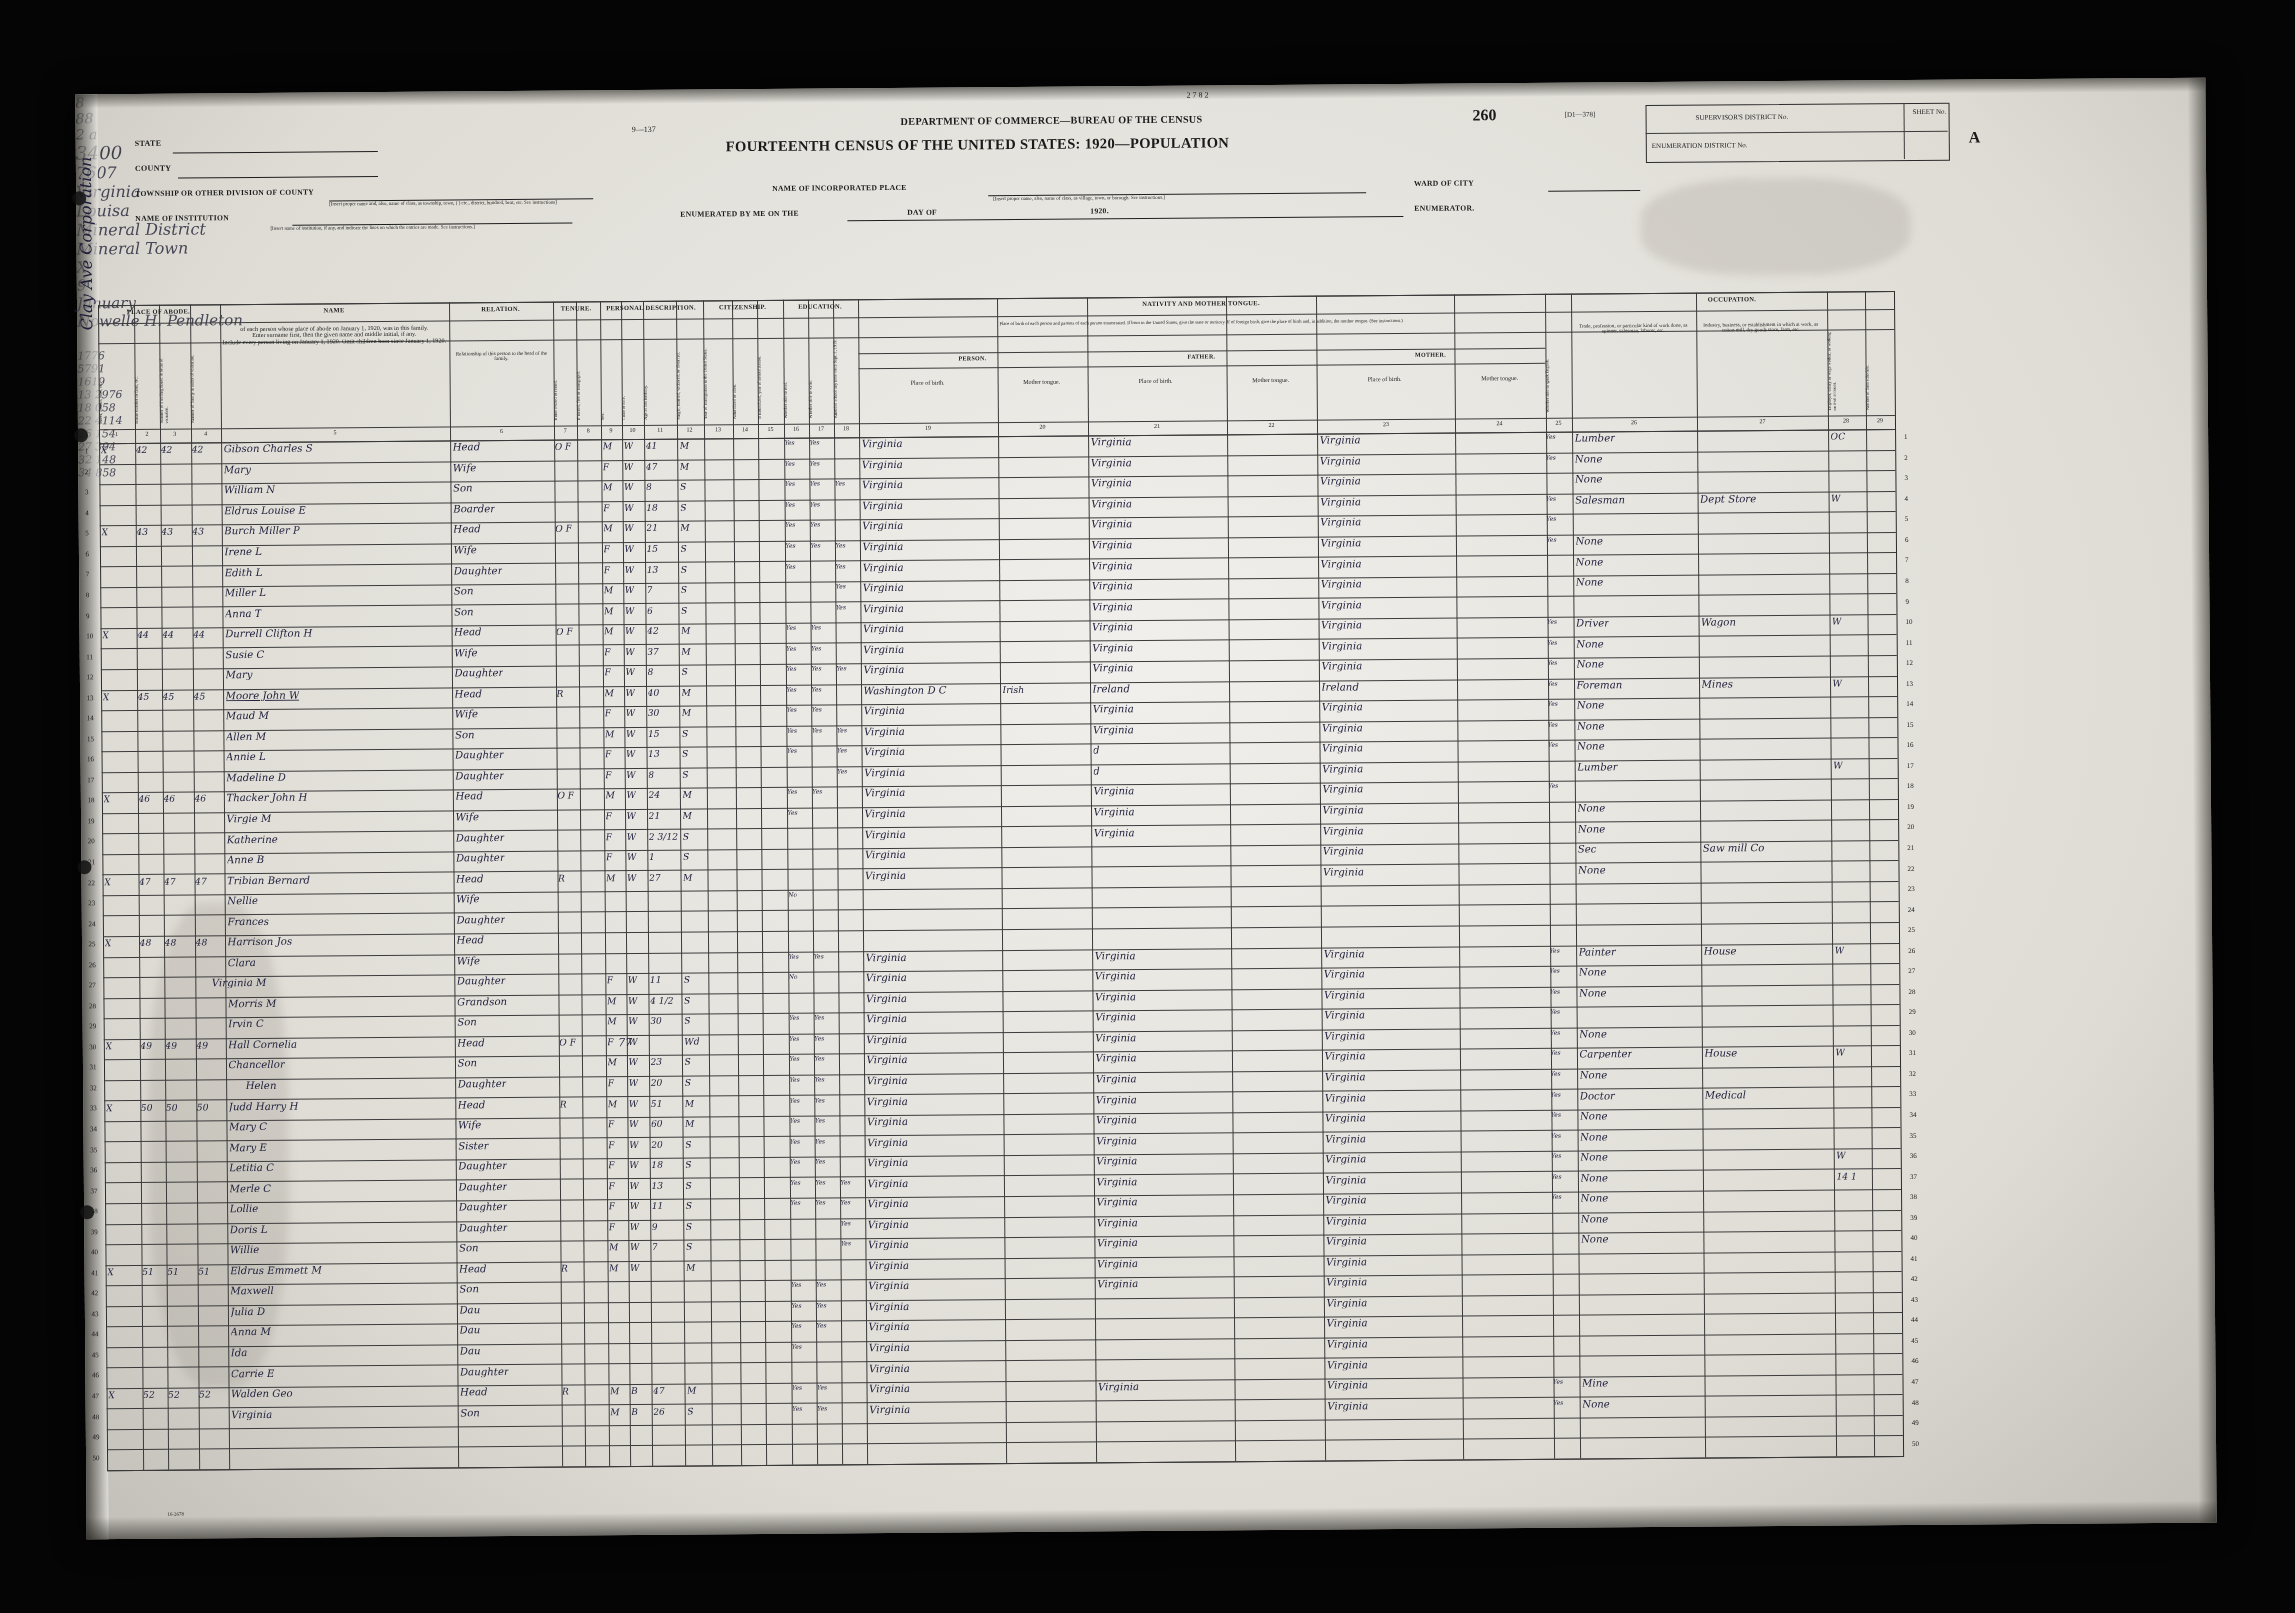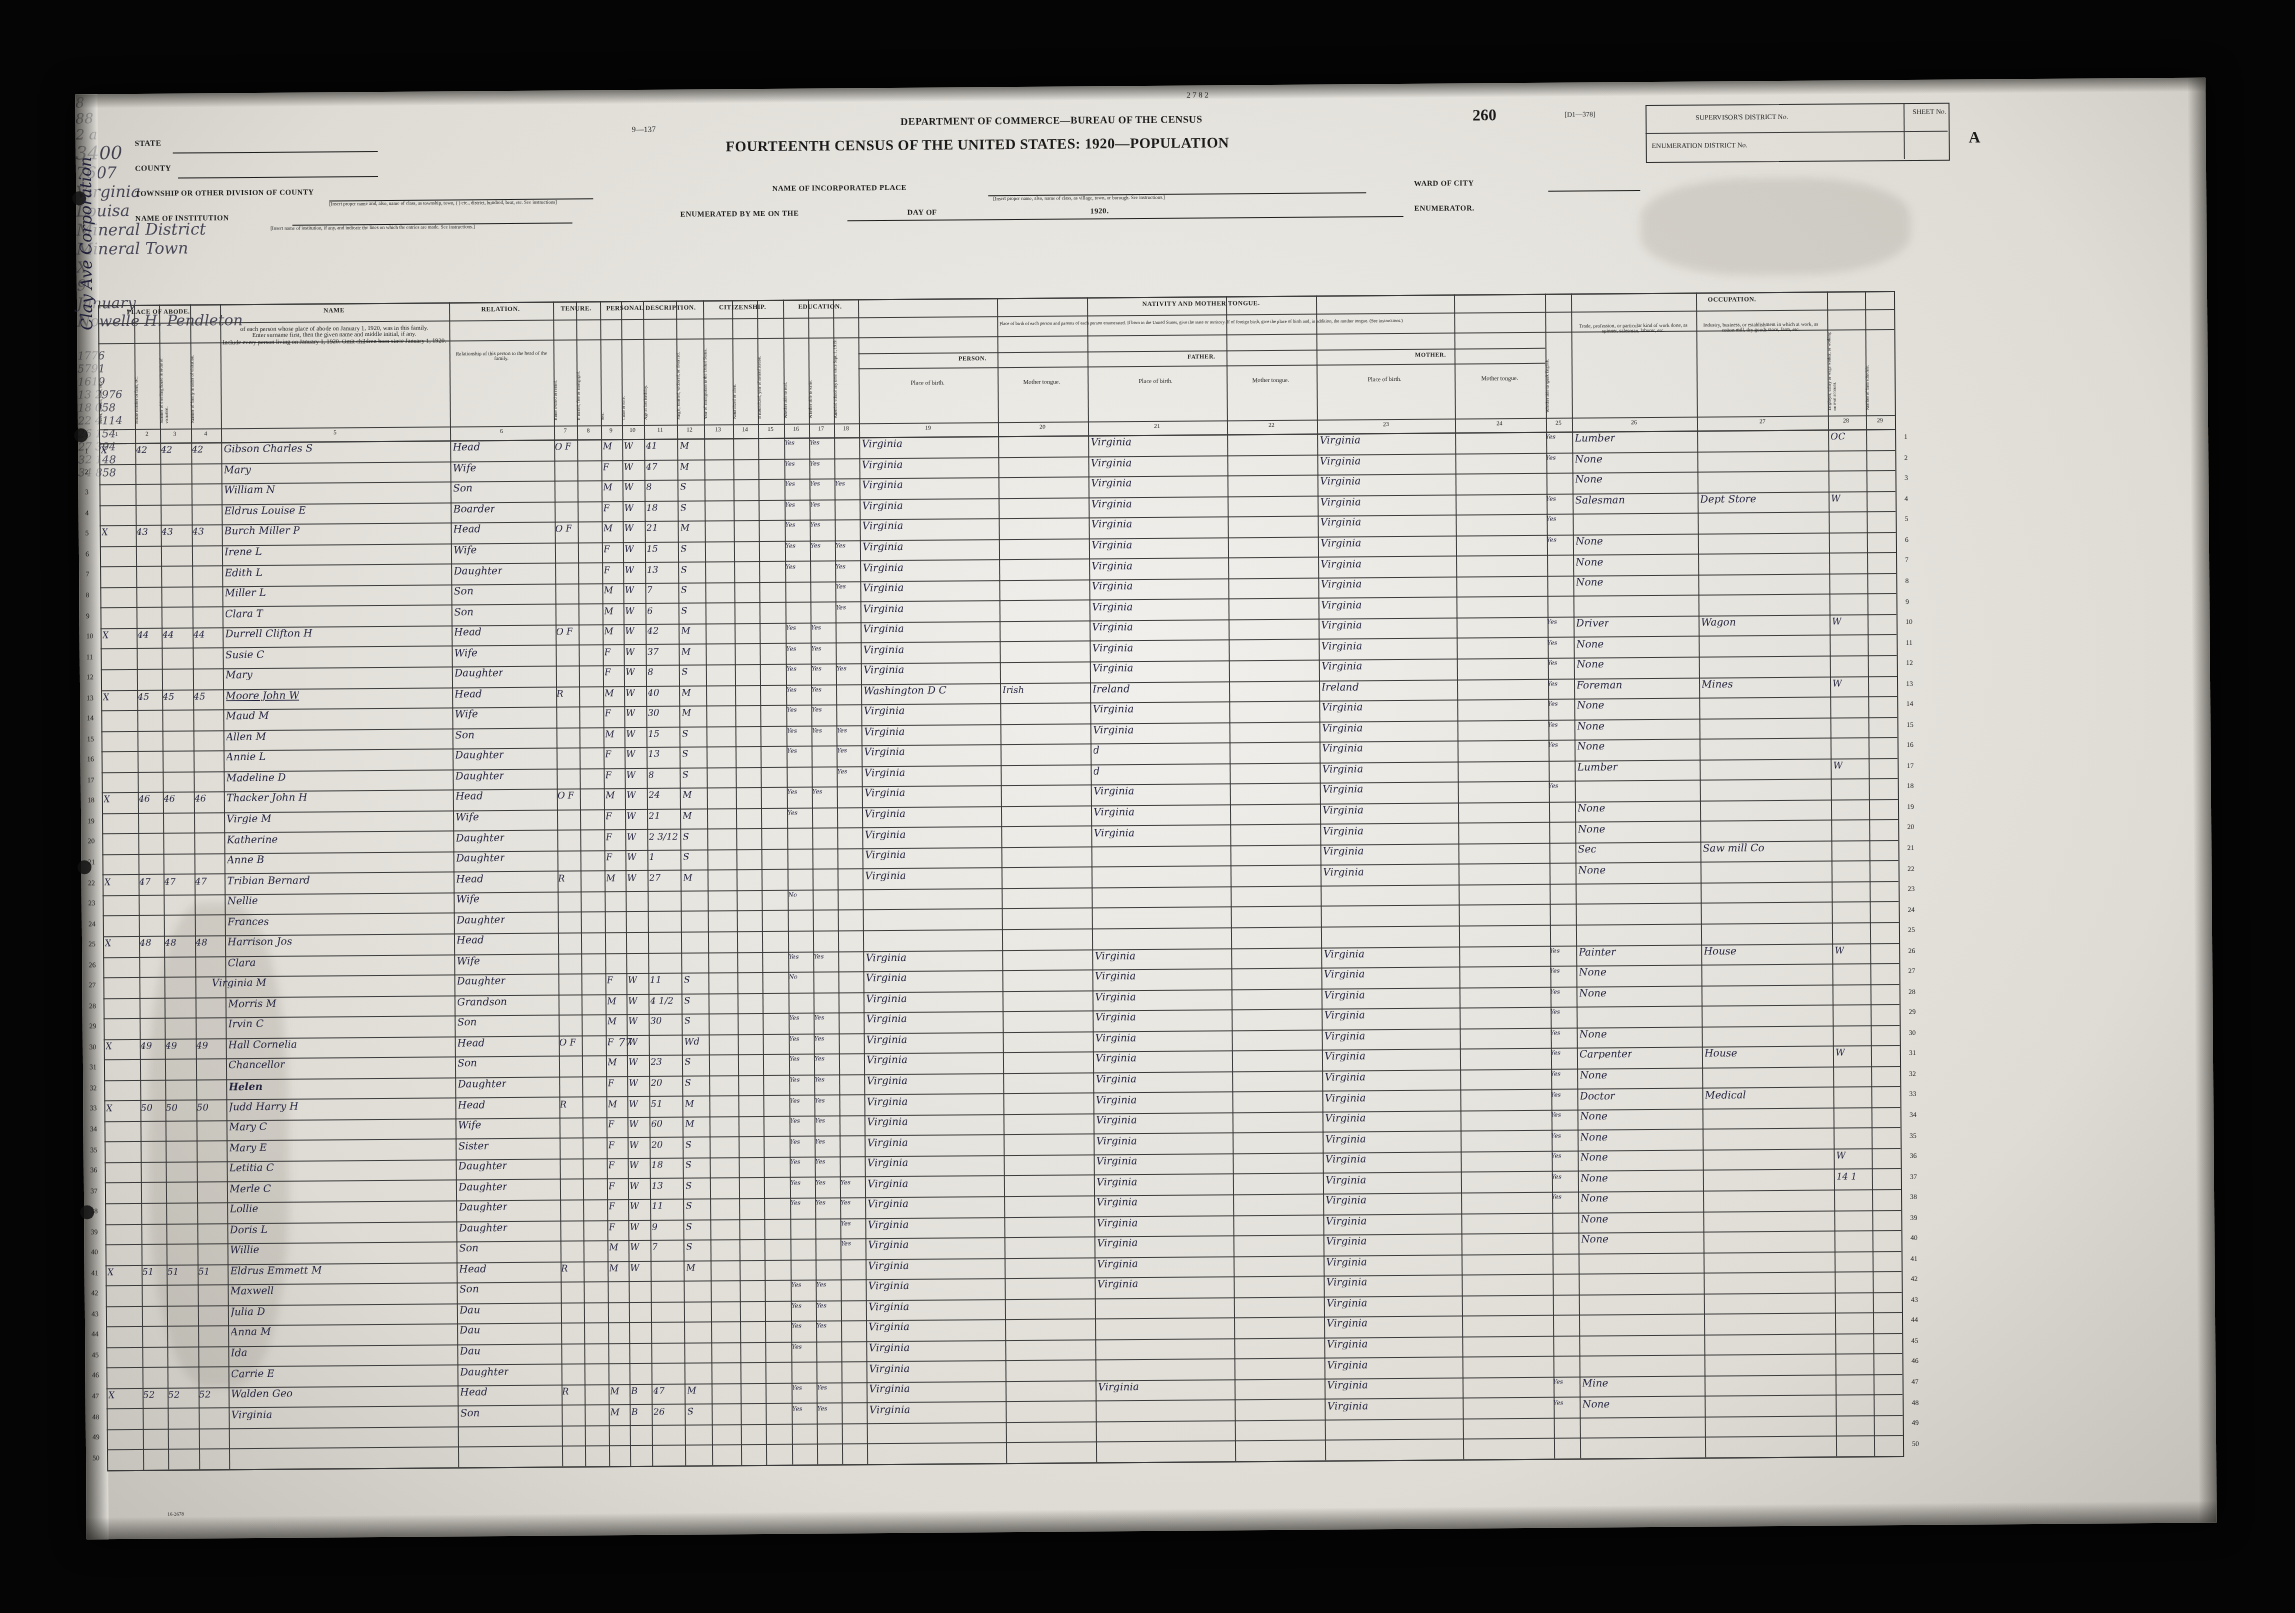--- a/index.html
+++ b/index.html
@@ -381,21 +381,21 @@
         <div class="cellhand" style="left:354px;top:283px;font-size:10.2px;max-width:102px;overflow:hidden;">Son</div>
         <div class="cellhand" style="left:504px;top:283px;font-size:9.2px;max-width:18.6px;overflow:hidden;">M</div>
         <div class="cellhand" style="left:525px;top:283px;font-size:9.2px;max-width:20px;overflow:hidden;">W</div>
         <div class="cellhand" style="left:547px;top:283px;font-size:9.2px;max-width:31px;overflow:hidden;">7</div>
         <div class="cellhand" style="left:581px;top:283px;font-size:9.2px;max-width:24px;overflow:hidden;">S</div>
         <div class="cellhand" style="left:736px;top:283px;font-size:6px;max-width:23px;overflow:hidden;">Yes</div>
         <div class="cellhand" style="left:763px;top:283px;font-size:10.2px;max-width:137px;overflow:hidden;">Virginia</div>
         <div class="cellhand" style="left:992px;top:283px;font-size:10.2px;max-width:137px;overflow:hidden;">Virginia</div>
         <div class="cellhand" style="left:1221px;top:283px;font-size:10.2px;max-width:137px;overflow:hidden;">Virginia</div>
         <div class="cellhand" style="left:1476px;top:283px;font-size:10.2px;max-width:123px;overflow:hidden;">None</div>
-        <div class="cellhand" style="left:125px;top:304px;font-size:10.2px;max-width:227px;overflow:hidden;">Clara T</div>
+        <div class="cellhand" style="left:125px;top:304px;font-size:10.2px;max-width:227px;overflow:hidden;">Anna T</div>
         <div class="cellhand" style="left:354px;top:304px;font-size:10.2px;max-width:102px;overflow:hidden;">Son</div>
         <div class="cellhand" style="left:504px;top:304px;font-size:9.2px;max-width:18.6px;overflow:hidden;">M</div>
         <div class="cellhand" style="left:525px;top:304px;font-size:9.2px;max-width:20px;overflow:hidden;">W</div>
         <div class="cellhand" style="left:547px;top:304px;font-size:9.2px;max-width:31px;overflow:hidden;">6</div>
         <div class="cellhand" style="left:581px;top:304px;font-size:9.2px;max-width:24px;overflow:hidden;">S</div>
         <div class="cellhand" style="left:736px;top:304px;font-size:6px;max-width:23px;overflow:hidden;">Yes</div>
         <div class="cellhand" style="left:763px;top:304px;font-size:10.2px;max-width:137px;overflow:hidden;">Virginia</div>
         <div class="cellhand" style="left:992px;top:304px;font-size:10.2px;max-width:137px;overflow:hidden;">Virginia</div>
         <div class="cellhand" style="left:1221px;top:304px;font-size:10.2px;max-width:137px;overflow:hidden;">Virginia</div>
         <div class="cellhand" style="left:2.2px;top:324px;font-size:9.2px;max-width:34px;overflow:hidden;">X</div>
@@ -663,21 +663,21 @@
         <div class="cellhand" style="left:581px;top:755px;font-size:9.2px;max-width:24px;overflow:hidden;">S</div>
         <div class="cellhand" style="left:686px;top:755px;font-size:6px;max-width:23px;overflow:hidden;">Yes</div>
         <div class="cellhand" style="left:711px;top:755px;font-size:6px;max-width:23px;overflow:hidden;">Yes</div>
         <div class="cellhand" style="left:763px;top:755px;font-size:10.2px;max-width:137px;overflow:hidden;">Virginia</div>
         <div class="cellhand" style="left:992px;top:755px;font-size:10.2px;max-width:137px;overflow:hidden;">Virginia</div>
         <div class="cellhand" style="left:1221px;top:755px;font-size:10.2px;max-width:137px;overflow:hidden;">Virginia</div>
         <div class="cellhand" style="left:1447px;top:755px;font-size:6px;max-width:24px;overflow:hidden;">Yes</div>
         <div class="cellhand" style="left:1476px;top:755px;font-size:10.2px;max-width:123px;overflow:hidden;">Carpenter</div>
         <div class="cellhand" style="left:1601px;top:755px;font-size:10.2px;max-width:130px;overflow:hidden;">House</div>
         <div class="cellhand" style="left:1732px;top:755px;font-size:9.2px;max-width:35px;overflow:hidden;">W</div>
-        <div class="cellhand" style="left:125px;top:776px;font-size:10.2px;max-width:227px;overflow:hidden;font-weight:bold;">Helen</div>
+        <div class="cellhand" style="left:142px;top:776px;font-size:10.2px;max-width:227px;overflow:hidden;">Helen</div>
         <div class="cellhand" style="left:354px;top:776px;font-size:10.2px;max-width:102px;overflow:hidden;">Daughter</div>
         <div class="cellhand" style="left:504px;top:776px;font-size:9.2px;max-width:18.6px;overflow:hidden;">F</div>
         <div class="cellhand" style="left:525px;top:776px;font-size:9.2px;max-width:20px;overflow:hidden;">W</div>
         <div class="cellhand" style="left:547px;top:776px;font-size:9.2px;max-width:31px;overflow:hidden;">20</div>
         <div class="cellhand" style="left:581px;top:776px;font-size:9.2px;max-width:24px;overflow:hidden;">S</div>
         <div class="cellhand" style="left:686px;top:776px;font-size:6px;max-width:23px;overflow:hidden;">Yes</div>
         <div class="cellhand" style="left:711px;top:776px;font-size:6px;max-width:23px;overflow:hidden;">Yes</div>
         <div class="cellhand" style="left:763px;top:776px;font-size:10.2px;max-width:137px;overflow:hidden;">Virginia</div>
         <div class="cellhand" style="left:992px;top:776px;font-size:10.2px;max-width:137px;overflow:hidden;">Virginia</div>
         <div class="cellhand" style="left:1221px;top:776px;font-size:10.2px;max-width:137px;overflow:hidden;">Virginia</div>

